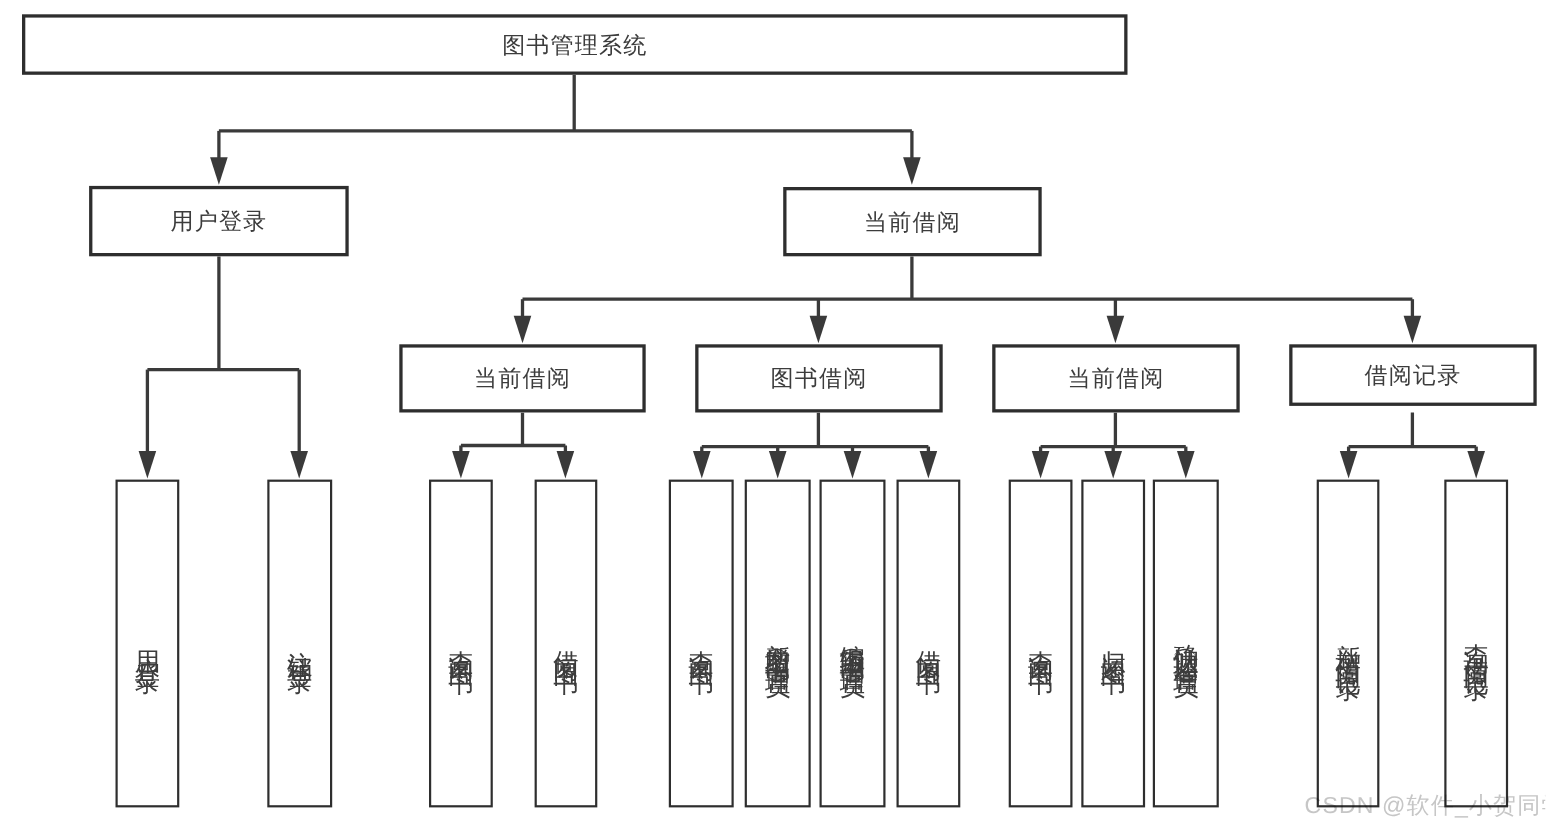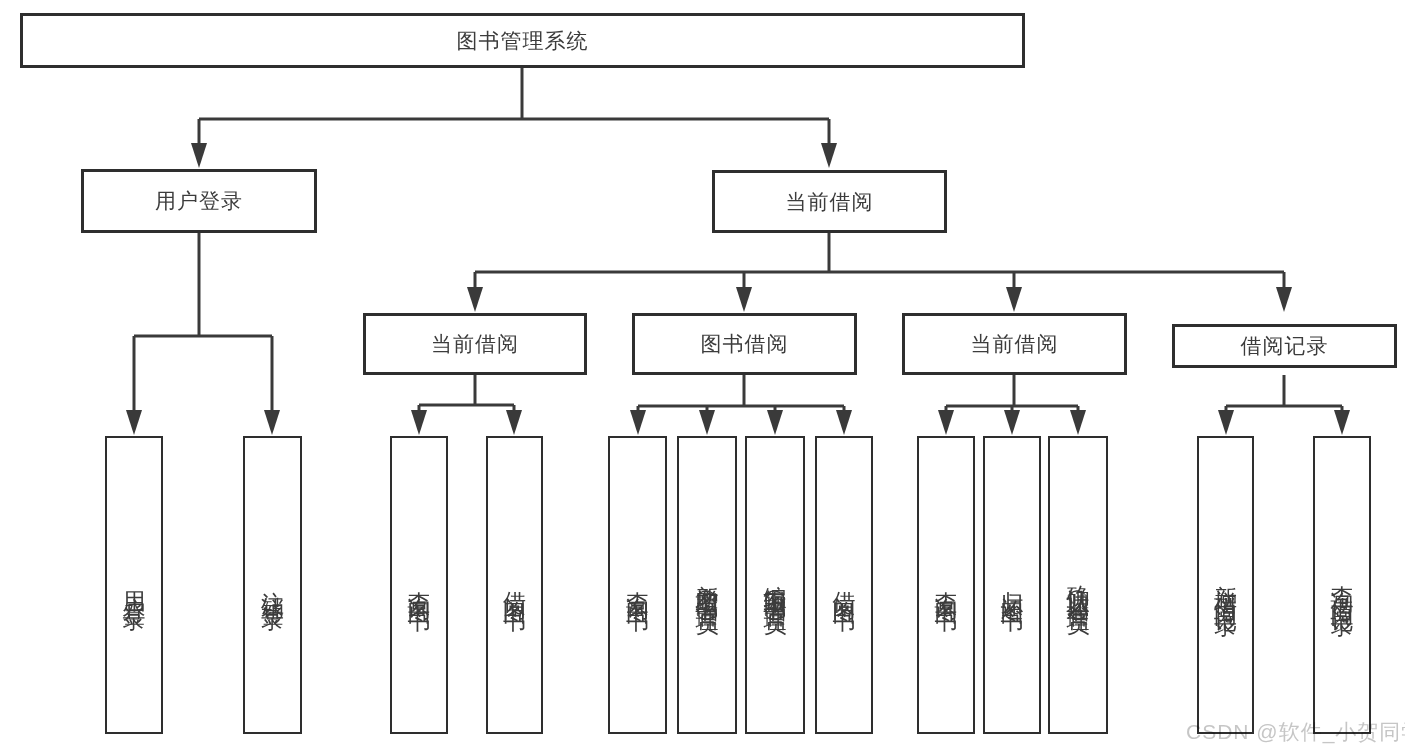--- a/index.html
+++ b/index.html
@@ -41,21 +41,21 @@
     line-height:1;
     white-space:normal;
   }
   
   #n-root{left:20px;top:13px;width:1005px;height:55px;}
   #n-user-login{left:81px;top:169px;width:236px;height:64px;}
   #n-book-mgmt{left:712px;top:170px;width:235px;height:63px;}
   #n-new-book{left:363px;top:313px;width:224px;height:62px;}
   #n-book-borrow{left:632px;top:313px;width:225px;height:62px;}
   #n-current-borrow{left:902px;top:313px;width:225px;height:62px;}
-  #n-borrow-record{left:1172px;top:324px;width:225px;height:44px;}
+  #n-borrow-record{left:1172px;top:313px;width:225px;height:56px;}
   
   #g1a{left:105px;width:58px;}
   #g1b{left:243px;width:59px;}
   #g2a{left:390px;width:58px;}
   #g2b{left:486px;width:57px;}
   #g3a{left:608px;width:59px;}
   #g3b{left:677px;width:60px;letter-spacing:4px;}
   #g3c{left:745px;width:60px;letter-spacing:4px;}
   #g3d{left:815px;width:58px;}
   #g4a{left:917px;width:58px;}

